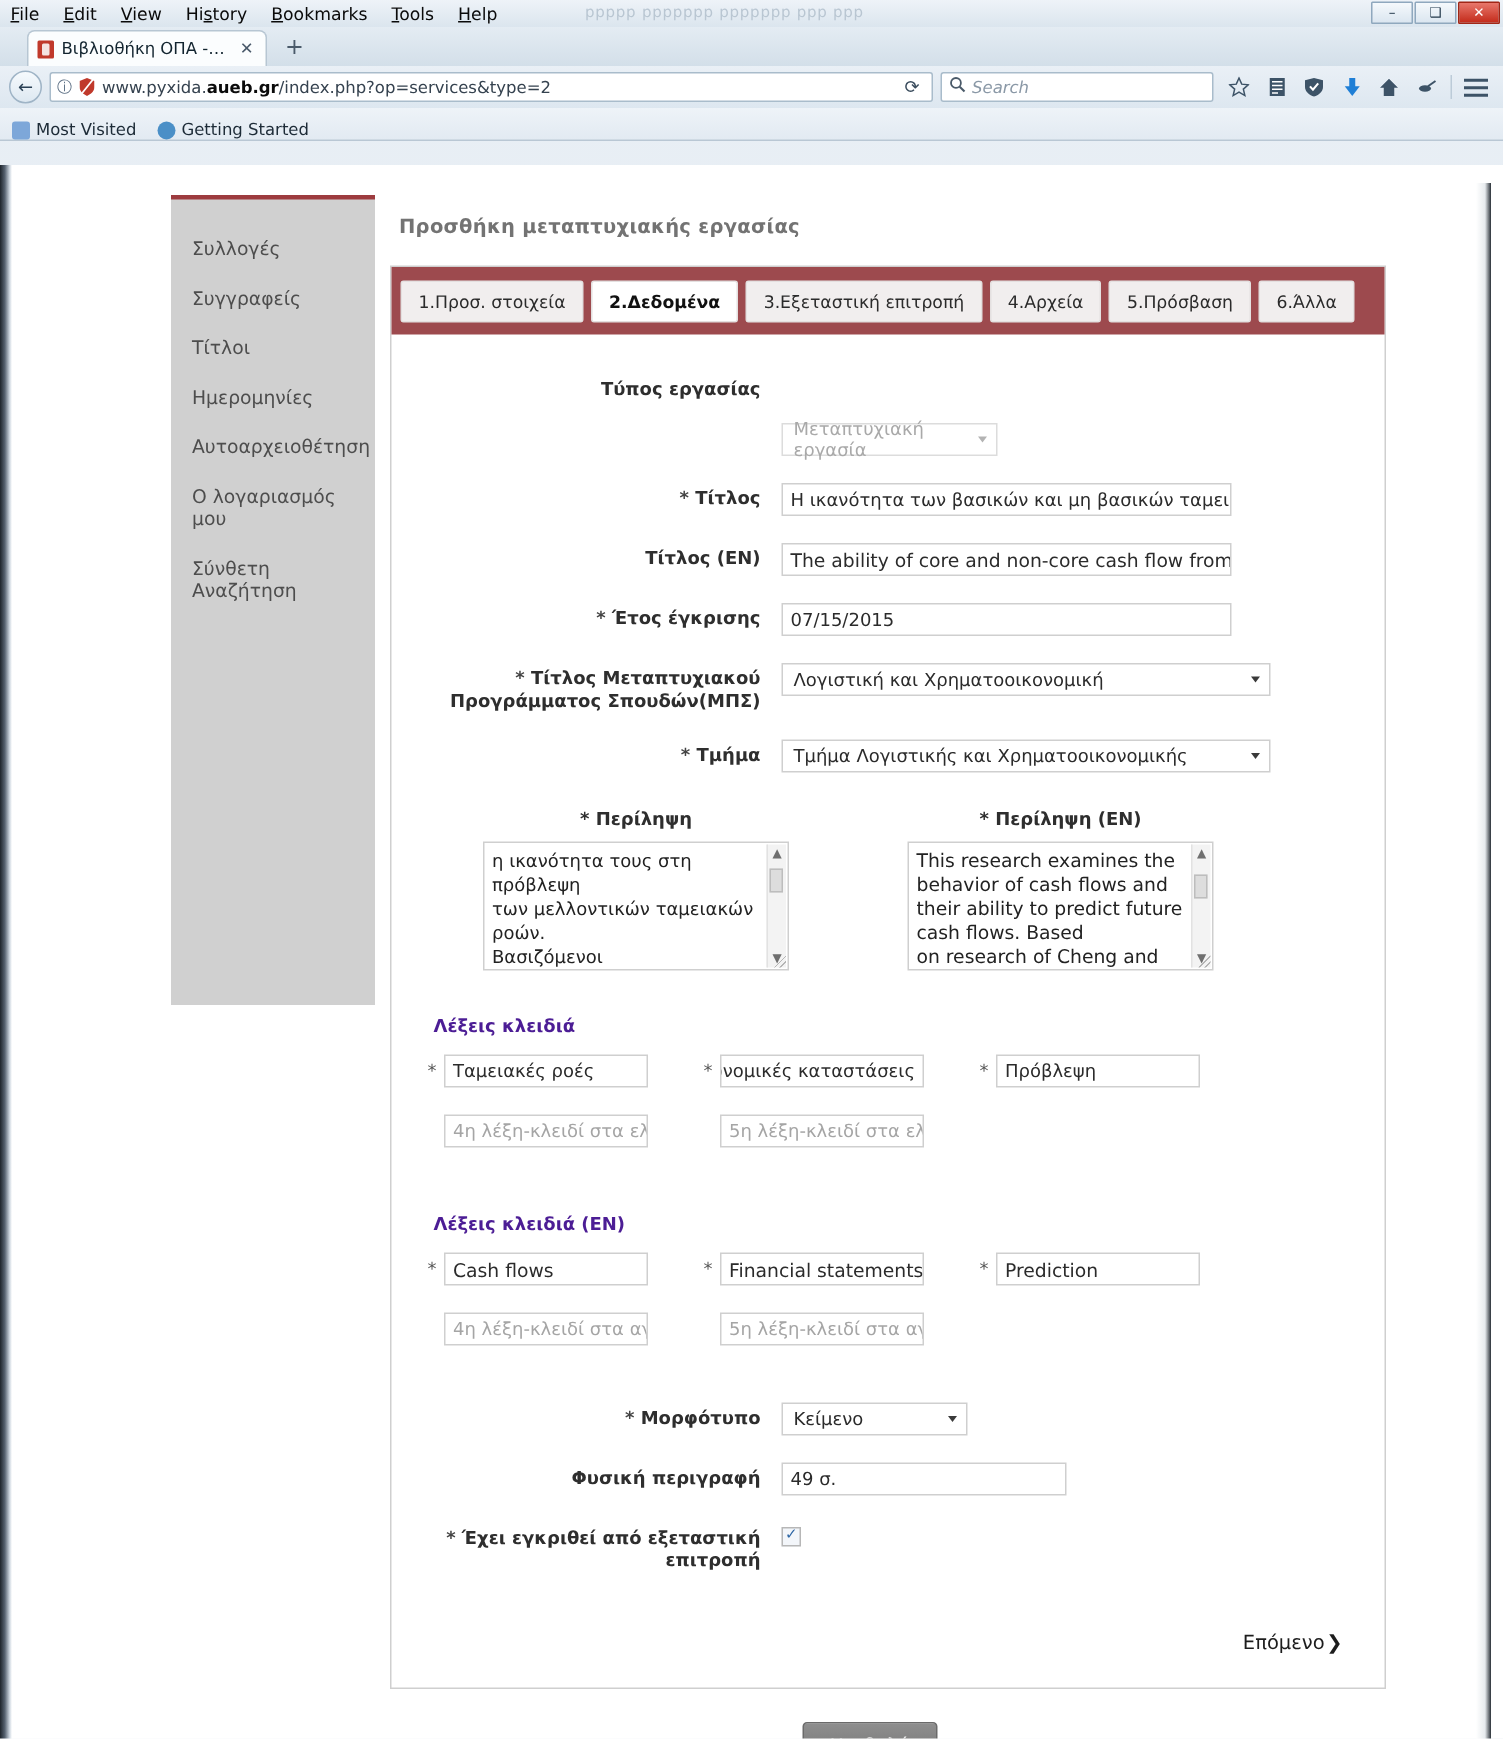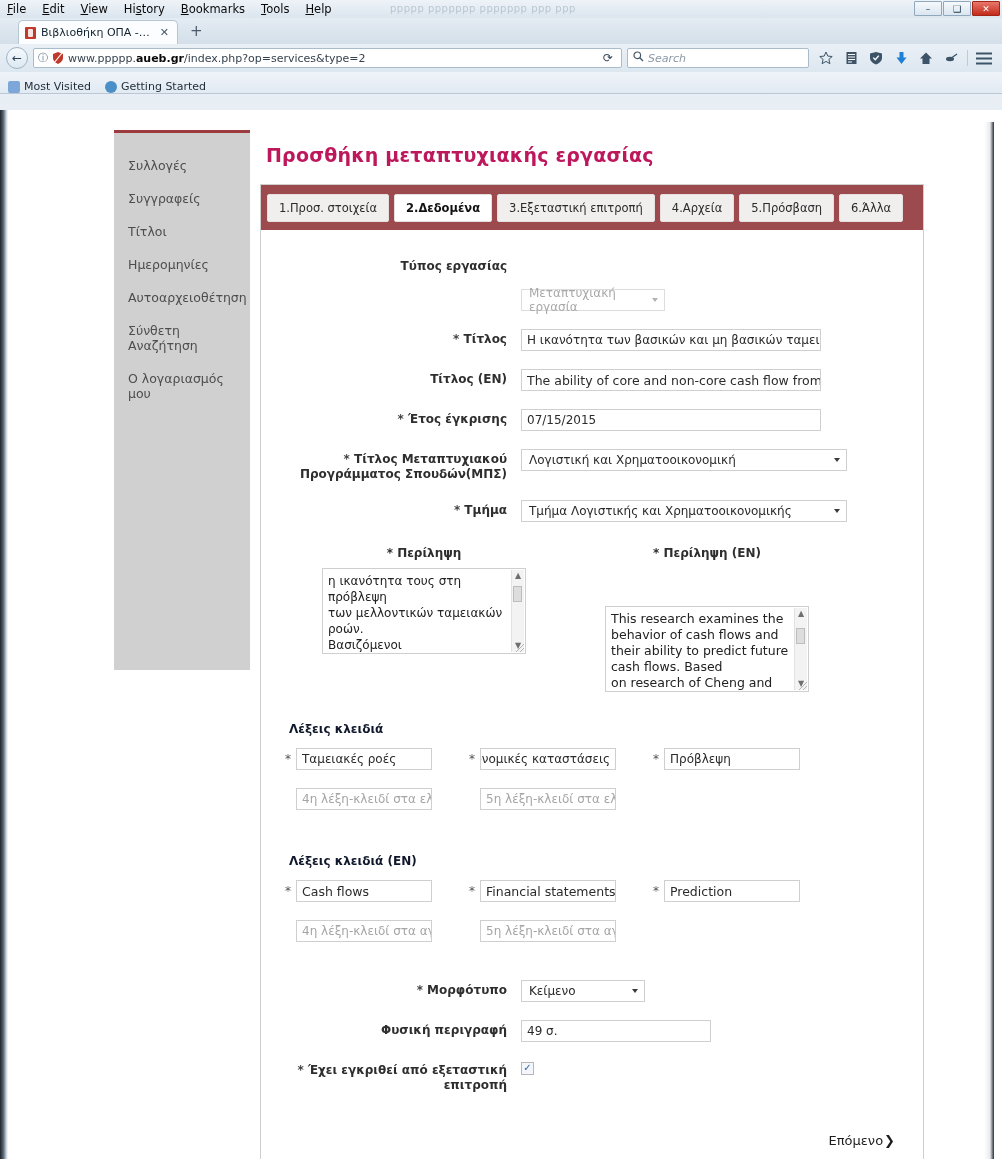--- a/index.html
+++ b/index.html
@@ -180,21 +180,21 @@
     padding:9px 0 9px 14px;
     font-size:12.5px; color:#4d4d4d;
     cursor:pointer;
   }
 
   
   .main {
     position:absolute; left:252px; top:22px; width:640px;
   }
   .page-title {
-    font-size:19px; font-weight:bold; color:#be185d;
+    font-size:13px; font-weight:bold; color:#737373;
     margin:0 0 18px 6px; letter-spacing:.2px;
   }
   .panel {
     border:1px solid #cfcfcf;
     background:#fff;
     width:664px;
   }
   .tabbar {
     background:#9d4a4e;
     padding:9px 6px 8px 6px;
@@ -284,21 +284,21 @@
   }
   .resize {
     position:absolute; right:1px; bottom:1px; width:8px; height:8px;
     background:
       linear-gradient(135deg,transparent 48%,#b5b5b5 48%,#b5b5b5 56%,transparent 56%),
       linear-gradient(135deg,transparent 72%,#b5b5b5 72%,#b5b5b5 80%,transparent 80%);
   }
 
   
   .kw-head {
-    font-size:12px; font-weight:bold; color:#0f172a;
+    font-size:12px; font-weight:bold; color:#4c1d95;
     margin:30px 0 12px 8px;
   }
   .kw-row { display:flex; margin-bottom:13px; padding-left:4px; }
   .kw-cell { width:184px; display:flex; align-items:center; gap:5px; }
   .kw-star { font-size:12px; color:#555; }
   .kw-in { width:136px; }
   .kw-in.ph { color:#a5a5a5; }
 
   .nextrow { text-align:right; margin:40px 8px 0 0; }
   .nextlink {
@@ -359,21 +359,21 @@
   <div class="navbar">
     <div class="backbtn">←</div>
     <div class="urlbar">
       <span class="identity">ⓘ</span>
       <span class="shieldred">
         <svg width="10" height="12" viewBox="0 0 10 12">
             <path d="M5 0 L10 2 V6 C10 9 7 11 5 12 C3 11 0 9 0 6 V2 Z" fill="#c0392b"></path>
             <path d="M1 11 L9 1" stroke="#fff" stroke-width="1.2"></path>
           </svg>
       </span>
-      <span class="urltext"><span>www.ppppp.</span><b>aueb.gr</b><span>/index.php?op=services&amp;type=2</span></span>
+      <span class="urltext"><span>www.pyxida.</span><b>aueb.gr</b><span>/index.php?op=services&amp;type=2</span></span>
       <span class="reload">⟳</span>
     </div>
     <div class="searchbar">
       <span>
         <svg width="11" height="11" viewBox="0 0 11 11">
             <circle cx="4.3" cy="4.3" r="3.3" fill="none" stroke="#4a5a69" stroke-width="1.2"></circle>
             <line x1="6.8" y1="6.8" x2="10" y2="10" stroke="#4a5a69" stroke-width="1.4"></line>
           </svg>
       </span>
       <span>Search</span>
@@ -440,22 +440,22 @@
 
   <div class="viewport">
     <div class="page">
 
       <div class="sidebar">
         <div class="side-item"><span>Συλλογές</span></div>
         <div class="side-item"><span>Συγγραφείς</span></div>
         <div class="side-item"><span>Τίτλοι</span></div>
         <div class="side-item"><span>Ημερομηνίες</span></div>
         <div class="side-item"><span>Αυτοαρχειοθέτηση</span></div>
+        <div class="side-item"><span>Ο λογαριασμός μου</span></div>
         <div class="side-item"><span>Σύνθετη Αναζήτηση</span></div>
-        <div class="side-item"><span>Ο λογαριασμός μου</span></div>
       </div>
 
       <div class="main">
         <h1 class="page-title">Προσθήκη μεταπτυχιακής εργασίας</h1>
 
         <div class="panel">
 
           <div class="tabbar">
             <div class="ftab">1.Προσ. στοιχεία</div>
             <div class="ftab active">2.Δεδομένα</div>
@@ -546,21 +546,21 @@
                   <div>στην έρευνα των  και</div>
 
                   <div class="sbar">
                     <span class="arrow">▲</span>
                     <span class="arrow">▼</span>
                     <span class="thumb"></span>
                   </div>
                   <div class="resize"></div>
                 </div>
               </div>
-              <div style="width:280px; display:flex; justify-content:center;margin-top:38px;">
+              <div style="width:280px; display:flex; justify-content:center;">
                 <div class="ta en">
                   <div>This research examines the</div>
                   <div>behavior of cash flows and</div>
                   <div>their ability to predict future</div>
                   <div>cash flows. Based</div>
                   <div>on research of Cheng and</div>
                   <div class="sbar">
                     <span class="arrow">▲</span>
                     <span class="arrow">▼</span>
                     <span class="thumb" style="top:20px;"></span>

